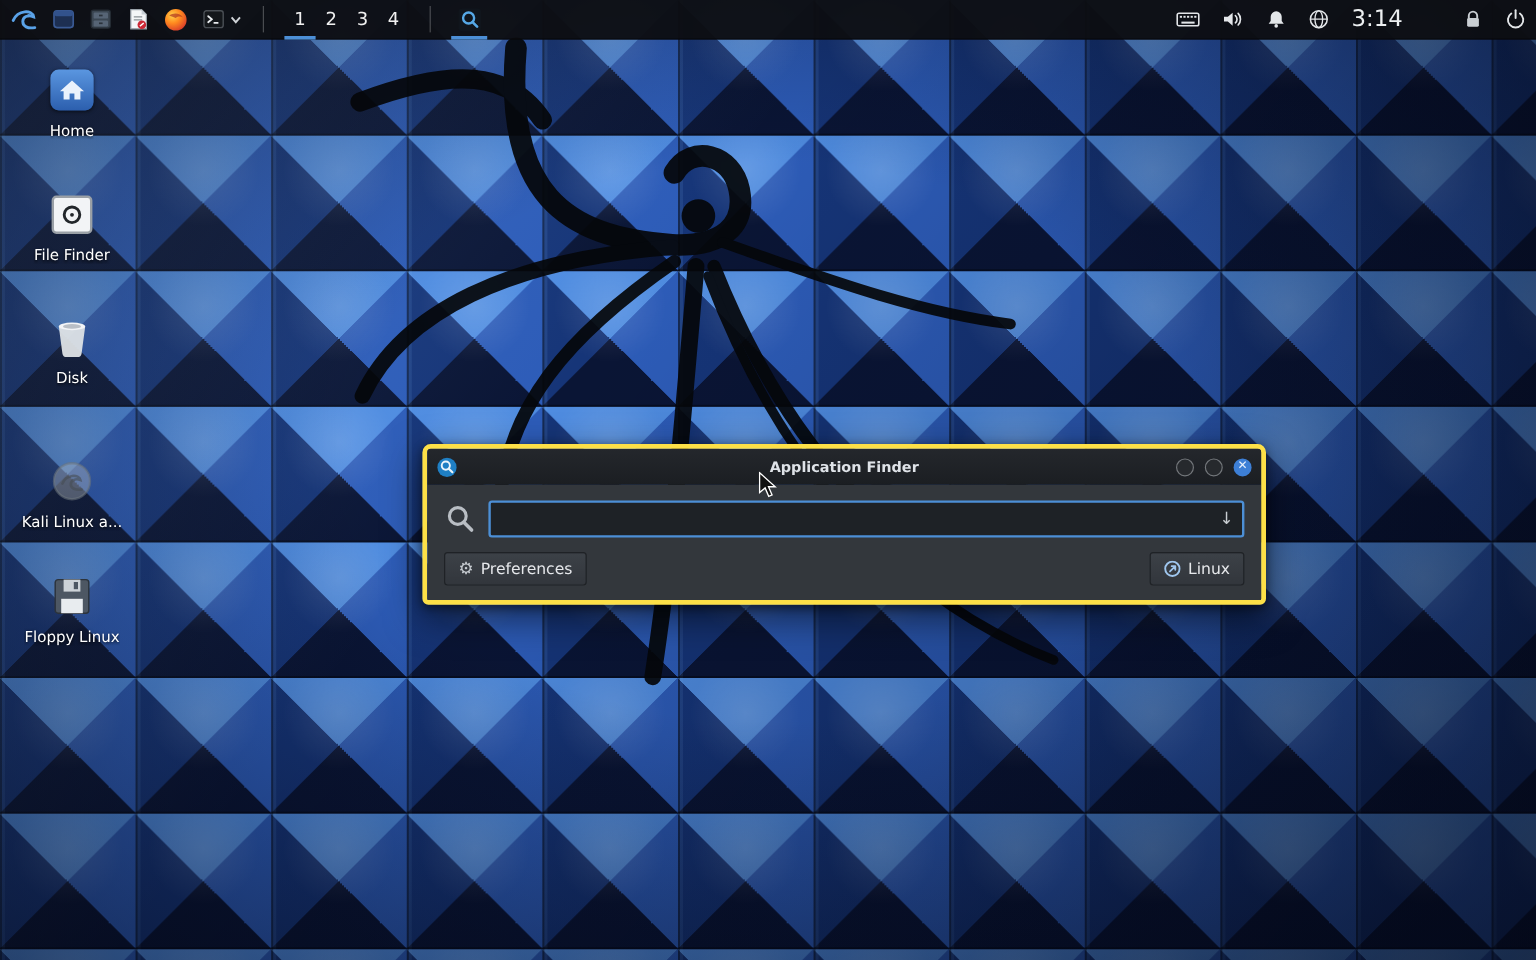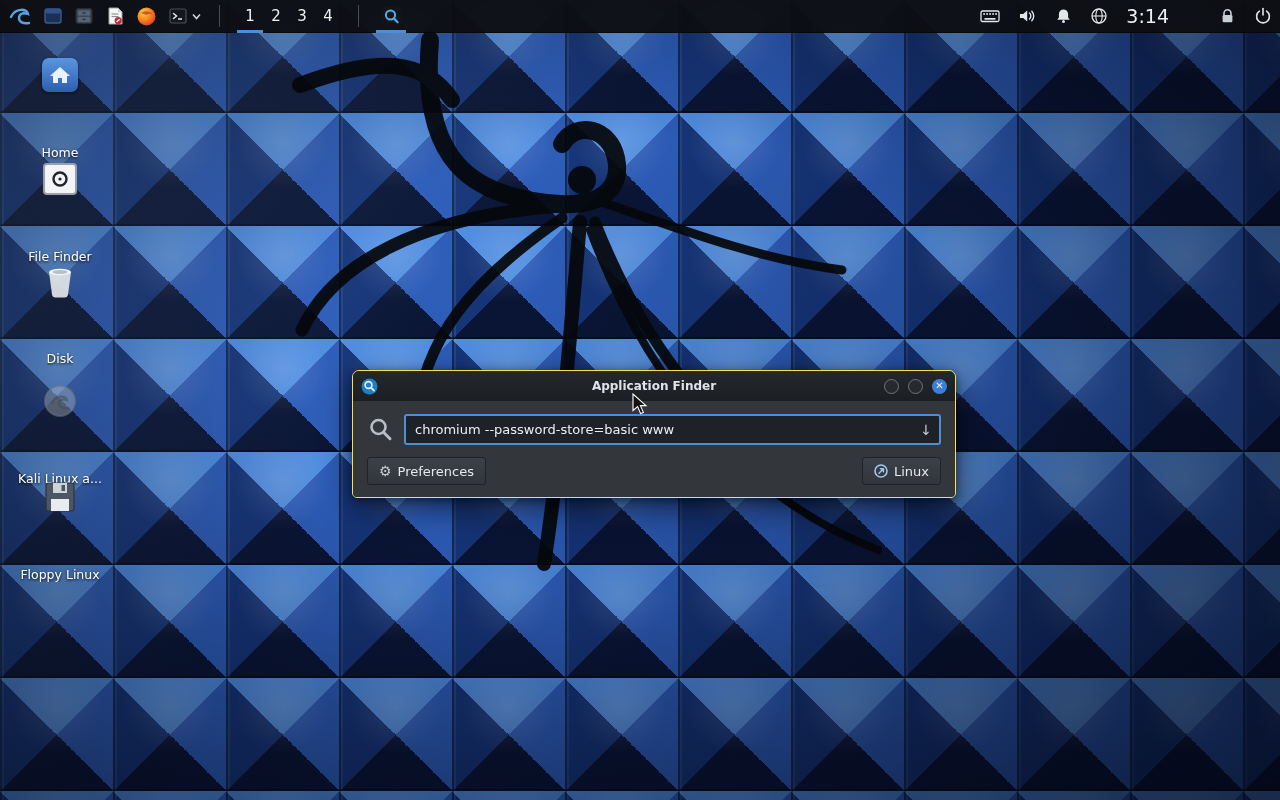--- a/index.html
+++ b/index.html
@@ -43,32 +43,32 @@
   .finder-launcher { width:30px; height:33px; display:flex; align-items:center; justify-content:center;
         border-bottom:3px solid #4c8fd6; border-top:3px solid transparent; }
   .clock { font-size:19px; color:#eceff1; }
   .tray-gap { width:14px; }
 
   
   .desktop-icons { position:absolute; left:12px; top:48px; width:96px; z-index:5; }
   .dicon { position:absolute; left:0; width:96px; display:flex; flex-direction:column; align-items:center; gap:7px; }
   .dicon .glyph { width:38px; height:38px; display:flex; align-items:center; justify-content:center; }
   .dicon .lbl { font-size:12.5px; color:#ffffff; text-shadow:0 1px 3px rgba(0,0,0,.95); text-align:center;
-                max-width:96px; white-space:nowrap; overflow:hidden; text-overflow:ellipsis;margin-top:44px; }
+                max-width:96px; white-space:nowrap; overflow:hidden; text-overflow:ellipsis; }
   .home-tile { width:36px; height:34px; border-radius:7px; background:linear-gradient(#5a96e0,#2c5fae);
                display:flex; align-items:center; justify-content:center; box-shadow:0 1px 3px rgba(0,0,0,.5); }
   .fs-tile { width:34px; height:32px; border-radius:4px; background:#f2f4f6; border:2px solid #9aa0a6;
              display:flex; align-items:center; justify-content:center; }
 
   
   .finder {
-    position:absolute; left:352px; top:370px; width:604px; z-index:20;
+    position:absolute; left:352px; top:370px; width:703px; z-index:20;
     border-radius:7px 7px 5px 5px; overflow:hidden;
     box-shadow:0 10px 30px rgba(0,0,0,.55), 0 2px 8px rgba(0,0,0,.45);
-    border:1px solid #fde047;
+    border:4px solid #fde047;
   }
   .titlebar {
     height:30px; background:linear-gradient(#24272c,#1b1e22);
     display:flex; align-items:center; padding:0 8px; position:relative;
   }
   .titlebar .title {
     position:absolute; left:0; right:0; text-align:center;
     font-size:12px; font-weight:bold; color:#dfe3e8; pointer-events:none;
   }
   .titlebar .wicon { width:17px; height:17px; z-index:1; }
@@ -305,21 +305,20 @@
         </div>
     </div>
   </div>
   <div class="finder-body">
     <div class="search-row">
       <svg width="27" height="27" viewBox="0 0 27 27">
         <circle cx="11.5" cy="11" r="7" fill="none" stroke="#b9bec4" stroke-width="2.6"></circle>
         <line x1="16.5" y1="16.2" x2="23" y2="22.7" stroke="#b9bec4" stroke-width="3" stroke-linecap="round"></line>
       </svg>
       <div class="search-field">
-        <input type="text" value="chromium --password-store=basic www" style="">
         <span class="drop-arrow">↓</span>
       </div>
     </div>
     <div class="btn-row">
       <button class="fbtn">
         <span class="bicon">⚙</span>
         <span>Preferences</span>
       </button>
       <button class="fbtn">
         <svg width="14" height="14" viewBox="0 0 14 14">

